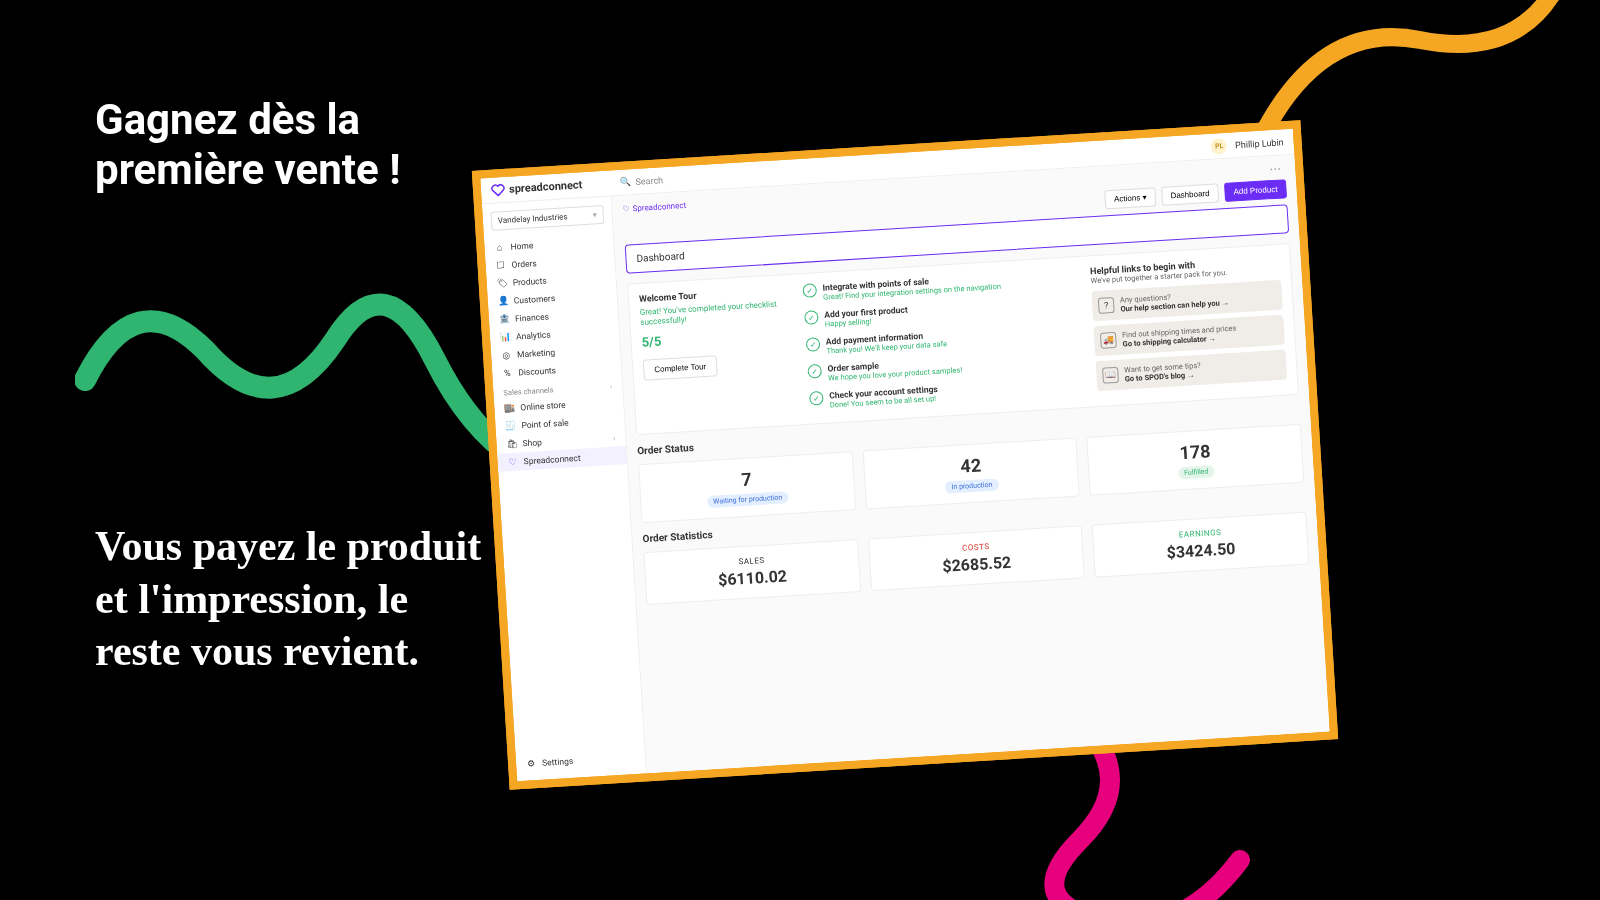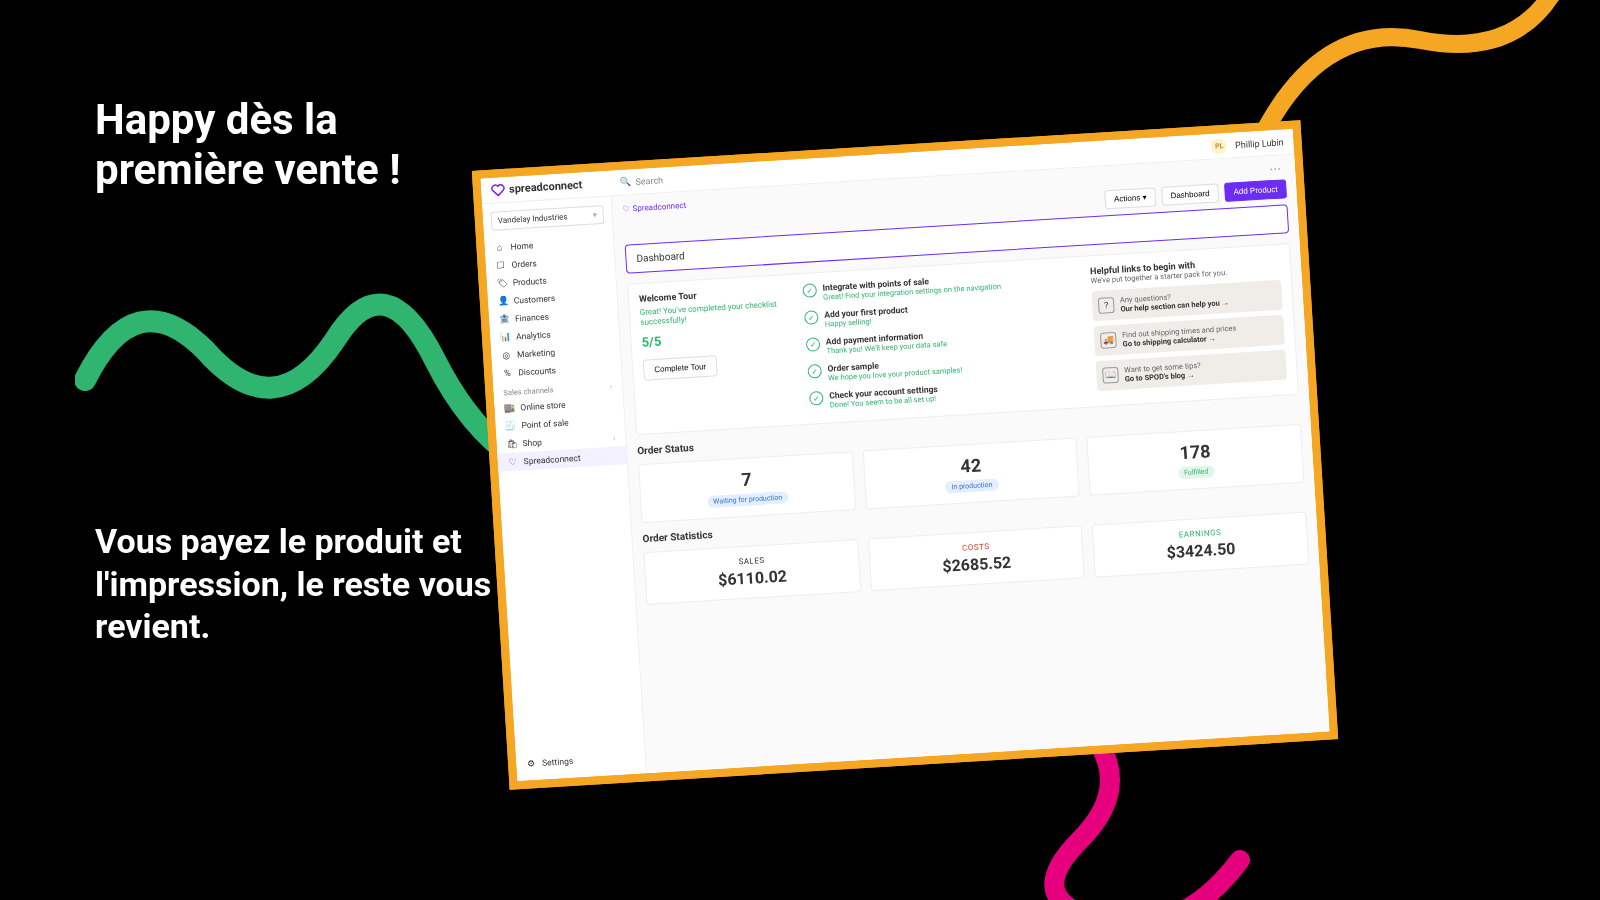--- a/index.html
+++ b/index.html
@@ -19,24 +19,25 @@
   font-size: 42px;
   font-weight: 700;
   line-height: 1.2;
   max-width: 400px;
 }
 .headline-bottom {
   position: absolute;
   top: 520px;
   left: 95px;
   color: #fff;
-  font-size: 34px;
+  font-size: 42px;
   font-weight: 700;
   line-height: 1.25;
   max-width: 400px;
+  font-family: Liberation Serif, serif;
 }
 .squiggle-green {
   position: absolute;
   top: 250px;
   left: 75px;
   width: 500px;
   height: 300px;
   pointer-events: none;
 }
 .squiggle-orange {
@@ -290,21 +291,21 @@
 <svg class="squiggle-orange" viewBox="0 0 400 200">
   <path d="M20 180 Q 80 60 180 80 Q 280 100 320 20 Q 360 -20 400 40" stroke="#f5a623" stroke-width="18" fill="none" stroke-linecap="round"></path>
 </svg>
 <svg class="squiggle-green" viewBox="0 0 500 300">
   <path d="M10 130 Q 60 30 130 100 Q 200 180 260 90 Q 310 10 360 110 Q 400 190 460 220" stroke="#2fb56f" stroke-width="22" fill="none" stroke-linecap="round"></path>
 </svg>
 <svg class="squiggle-pink" viewBox="0 0 400 300">
   <path d="M20 40 Q 100 -20 180 60 Q 240 120 180 180 Q 120 240 200 260 Q 280 280 340 200" stroke="#e6007e" stroke-width="20" fill="none" stroke-linecap="round"></path>
 </svg>
 
-<div class="headline-top">Happy dès la première vente !</div>
+<div class="headline-top">Gagnez dès la première vente !</div>
 <div class="headline-bottom">Vous payez le produit et l'impression, le reste vous revient.</div>
 
 <svg class="cursor-arrow" viewBox="0 0 50 50">
   <path d="M5 5 L45 30 L28 32 L40 48 L34 50 L22 34 L10 45 Z" fill="#2fb56f"></path>
 </svg>
 
 <div class="screenshot-wrap">
   <div class="screenshot">
 
     <div class="topbar">

